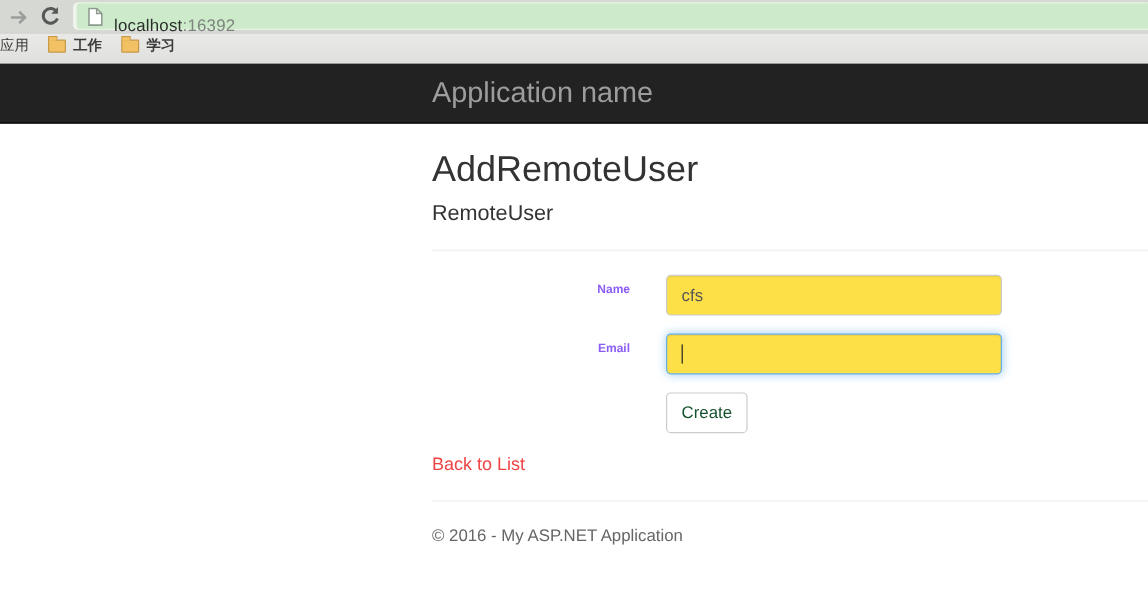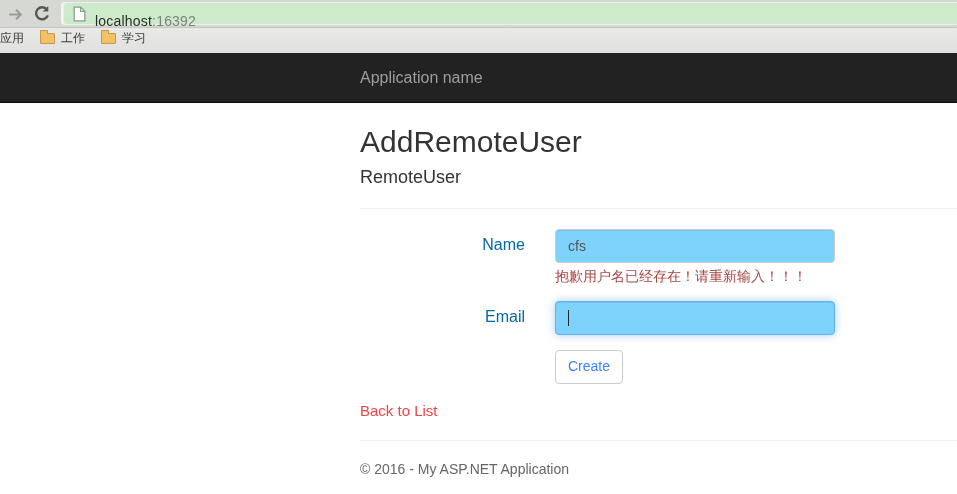--- a/index.html
+++ b/index.html
@@ -19,59 +19,59 @@
   .page-ico { margin-left:9px; display:flex; }
   .url-text { margin-left:9px; font-size:14px; color:#2a2e2a; letter-spacing:.2px;margin-top:15px; }
   .url-text .port { color:#7c837c; }
 
   .bookmarks-bar { position:absolute; top:27px; left:0; right:0; height:26px;
     background:linear-gradient(#e9e9e7,#e0e0de); border-top:1px solid #c3c5c0;
     display:flex; align-items:flex-start; }
   .bm { font-size:12px; color:#3c3c3c; display:flex; align-items:center;
     padding:2px 4px; }
   .bm.first { margin-left:-4px; }
-  .bm + .bm { margin-left:8px; }
+  .bm + .bm { margin-left:8px;font-weight:bold; }
   .folder { width:15px; height:11px; background:#f2c163; border:1px solid #c59a4c;
     border-radius:1px; position:relative; margin-right:6px; display:inline-block; }
   .folder::before { content:""; position:absolute; top:-4px; left:-1px; width:6px;
     height:3px; background:#f2c163; border:1px solid #c59a4c; border-bottom:none;
     border-radius:1px 1px 0 0; }
 
   
   .app-navbar { position:absolute; top:53px; left:0; right:0; height:50px;
     background:#222; border-bottom:1px solid #080808; }
-  .brand { position:absolute; left:360px; top:0; line-height:50px; font-size:16px;
+  .brand { position:absolute; left:360px; top:0; line-height:50px; font-size:24px;
     color:#9d9d9d; text-decoration:none; }
 
   
   .main { position:absolute; top:104px; left:0; right:0; bottom:0; background:#fff;
     overflow:hidden; color:#333;border-radius:24px; }
   .container { margin-left:345px; width:700px; padding:0 15px; }
   h2.page-title { margin:21px 0 10px; font-size:30px; font-weight:500; line-height:1.1; }
   h4.page-subtitle { margin:10px 0; font-size:18px; font-weight:500; line-height:1.1; }
   hr { border:0; border-top:1px solid #eee; margin:20px 0; }
 
   .form-group { display:flex; margin-bottom:15px; }
-  .label-col { width:180px; padding:7px 15px 0 0; text-align:right; font-size:16px;
-    font-weight:normal; color:#0369a1; flex:none; }
+  .label-col { width:180px; padding:7px 15px 0 0; text-align:right; font-size:10px;
+    font-weight:bold; color:#8b5cf6; flex:none; }
   .control-col { margin-left:15px; }
   .input-wrap { position:relative; }
   .form-control { display:block; width:280px; height:34px; padding:6px 12px;
-    font-size:14px; font-family:inherit; color:#555; background:#7dd3fc;
+    font-size:14px; font-family:inherit; color:#555; background:#fde047;
     border:1px solid #ccc; border-radius:4px;
     box-shadow:inset 0 1px 1px rgba(0,0,0,.075); }
   .form-control.focused { border-color:#66afe9; outline:0;
     box-shadow:inset 0 1px 1px rgba(0,0,0,.075), 0 0 8px rgba(102,175,233,.6); }
   .caret-bar { position:absolute; left:13px; top:9px; width:1px; height:16px;
     background:#222; animation:blink 1s step-end infinite; }
   @keyframes blink { 50% { opacity:0; } }
   .error-msg { margin-top:5px; font-size:14px; color:#a94442; }
 
   .btn-default { display:inline-block; padding:6px 12px; font-size:14px;
-    font-family:inherit; line-height:1.42857; color:#3b82f6; background:#fff;
+    font-family:inherit; line-height:1.42857; color:#14532d; background:#fff;
     border:1px solid #ccc; border-radius:4px; cursor:pointer; }
 
   .back-link { display:inline-block; margin-top:3px; font-size:15px; color:#ef4444;
     text-decoration:none; cursor:pointer; }
   footer p { font-size:14px; color:#666; }
 </style>
 </head>
 <body>
 
 <div class="chrome-toolbar">
@@ -122,21 +122,20 @@
     <hr>
 
     <div class="form-horizontal">
 
       <div class="form-group">
         <label class="label-col">Name</label>
         <div class="control-col">
           <div class="input-wrap">
             <input class="form-control" type="text" value="cfs" style="">
           </div>
-          <div class="error-msg">抱歉用户名已经存在！请重新输入！！！</div>
         </div>
       </div>
 
       <div class="form-group">
         <label class="label-col">Email</label>
         <div class="control-col">
           <div class="input-wrap">
             <input class="form-control focused" type="text" value="" style="">
             <span class="caret-bar"></span>
           </div>

